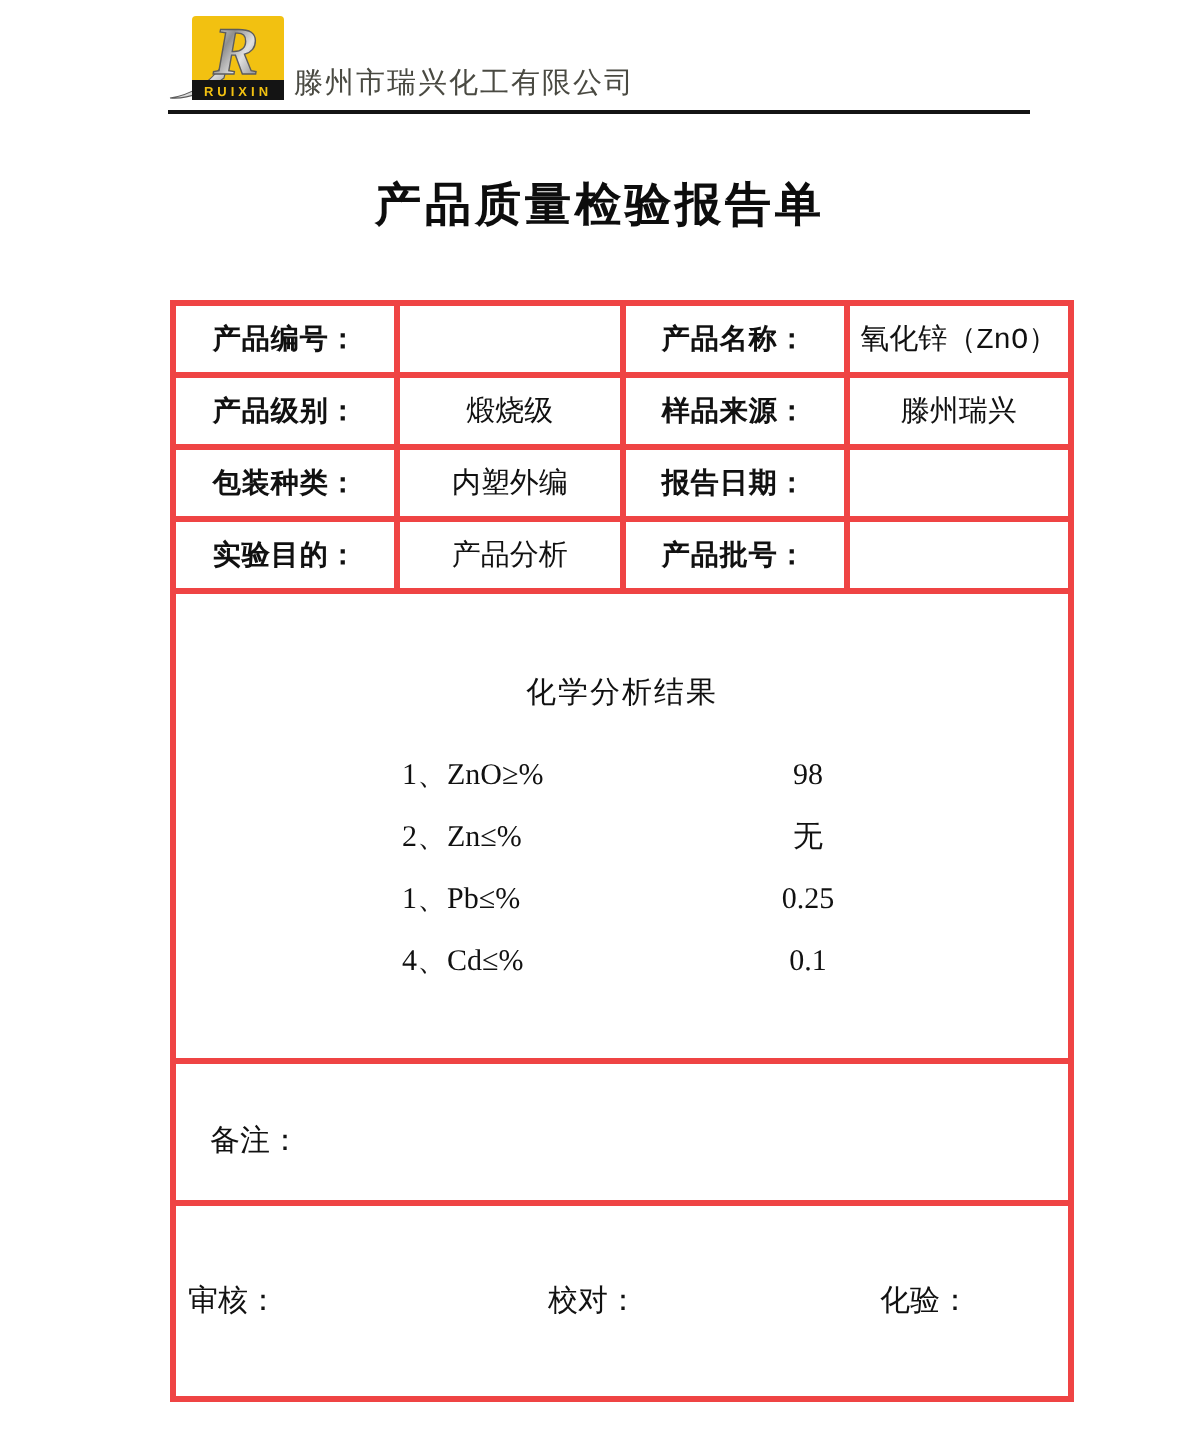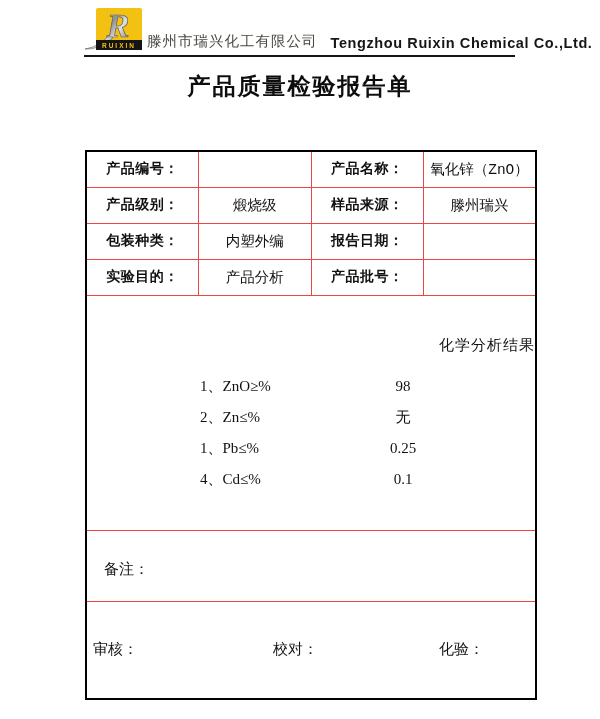--- a/index.html
+++ b/index.html
@@ -29,55 +29,55 @@
   }
   .company-en {
     font-family: "Liberation Sans", "DejaVu Sans", sans-serif;
     font-weight: bold; font-size: 14.5px; color: #161616;
     margin-left: 13px; margin-bottom: 1px;
     letter-spacing: 0.6px; white-space: nowrap;
   }
 
   
   .report-title {
-    position: absolute; left: 0; top: 71px; width: 600px;
+    position: absolute; left: 0; top: 87px; width: 600px;
     text-align: center;
     font-family: "Liberation Sans", "DejaVu Sans", sans-serif;
     font-weight: bold; font-size: 23px; letter-spacing: 2px;
     color: #0d0d0d;
   }
 
   
   table.report-table {
     position: absolute; left: 85px; top: 150px;
     width: 452px; border-collapse: collapse;
     table-layout: fixed;
     border: 2px solid #000;
     background: #fff;
   }
   table.report-table td {
-    border: 1px solid #ef4444;
+    border: 3px solid #ef4444;
     vertical-align: middle;
     overflow: hidden;
   }
   td.lbl {
     font-family: "Liberation Sans", "DejaVu Sans", sans-serif;
     font-weight: bold; font-size: 14px;
     text-align: center; height: 36px; letter-spacing: 0.5px;
   }
   td.val {
     font-family: Liberation Mono, monospace;
     font-size: 14.5px; text-align: center; height: 36px;
   }
   td.analysis-cell {
     height: 235px; vertical-align: top;
     border-bottom: 2px solid #000;
   }
   .analysis-heading {
-    margin-top: 12px; text-align: right;
+    margin-top: 12px; text-align: center;
     font-size: 15px; letter-spacing: 1px;
   }
   .analysis-items { margin-top: 22px; margin-left: 113px; width: 263px; }
   .analysis-item {
     display: flex; justify-content: space-between; align-items: baseline;
     height: 31px; font-size: 15px;
   }
   .item-name { text-align: left; white-space: nowrap; }
   .item-value { width: 120px; text-align: center; white-space: nowrap; }
 
@@ -108,21 +108,20 @@
           <stop offset="1" stop-color="#6f6f6f"></stop>
         </linearGradient>
       </defs>
       <rect x="12" y="2" width="46" height="42" rx="2" fill="#F2C111"></rect>
       <path d="M1,43 Q16,41 27,27 L31,21 28,33 Q14,44 1,43 Z" fill="url(#silverGrad)" stroke="#5c5c5c" stroke-width="0.6"></path>
       <text x="34" y="31" text-anchor="middle" font-family="Liberation Serif, serif" font-style="italic" font-weight="bold" font-size="34" fill="url(#silverGrad)" stroke="#5c5c5c" stroke-width="0.7">R</text>
       <rect x="12" y="34" width="46" height="10" fill="#141414"></rect>
       <text x="35" y="42" text-anchor="middle" font-family="Liberation Sans, sans-serif" font-weight="bold" font-size="6.5" letter-spacing="2" fill="#F2C111">RUIXIN</text>
     </svg>
     <span class="company-cn">滕州市瑞兴化工有限公司</span>
-    <span class="company-en">Tengzhou Ruixin Chemical Co.,Ltd.</span>
   </div>
 
   <div class="report-title">产品质量检验报告单</div>
 
   <table class="report-table">
     <colgroup>
       <col style="width:25%">
         <col style="width:25%">
         <col style="width:25%">
         <col style="width:25%">

